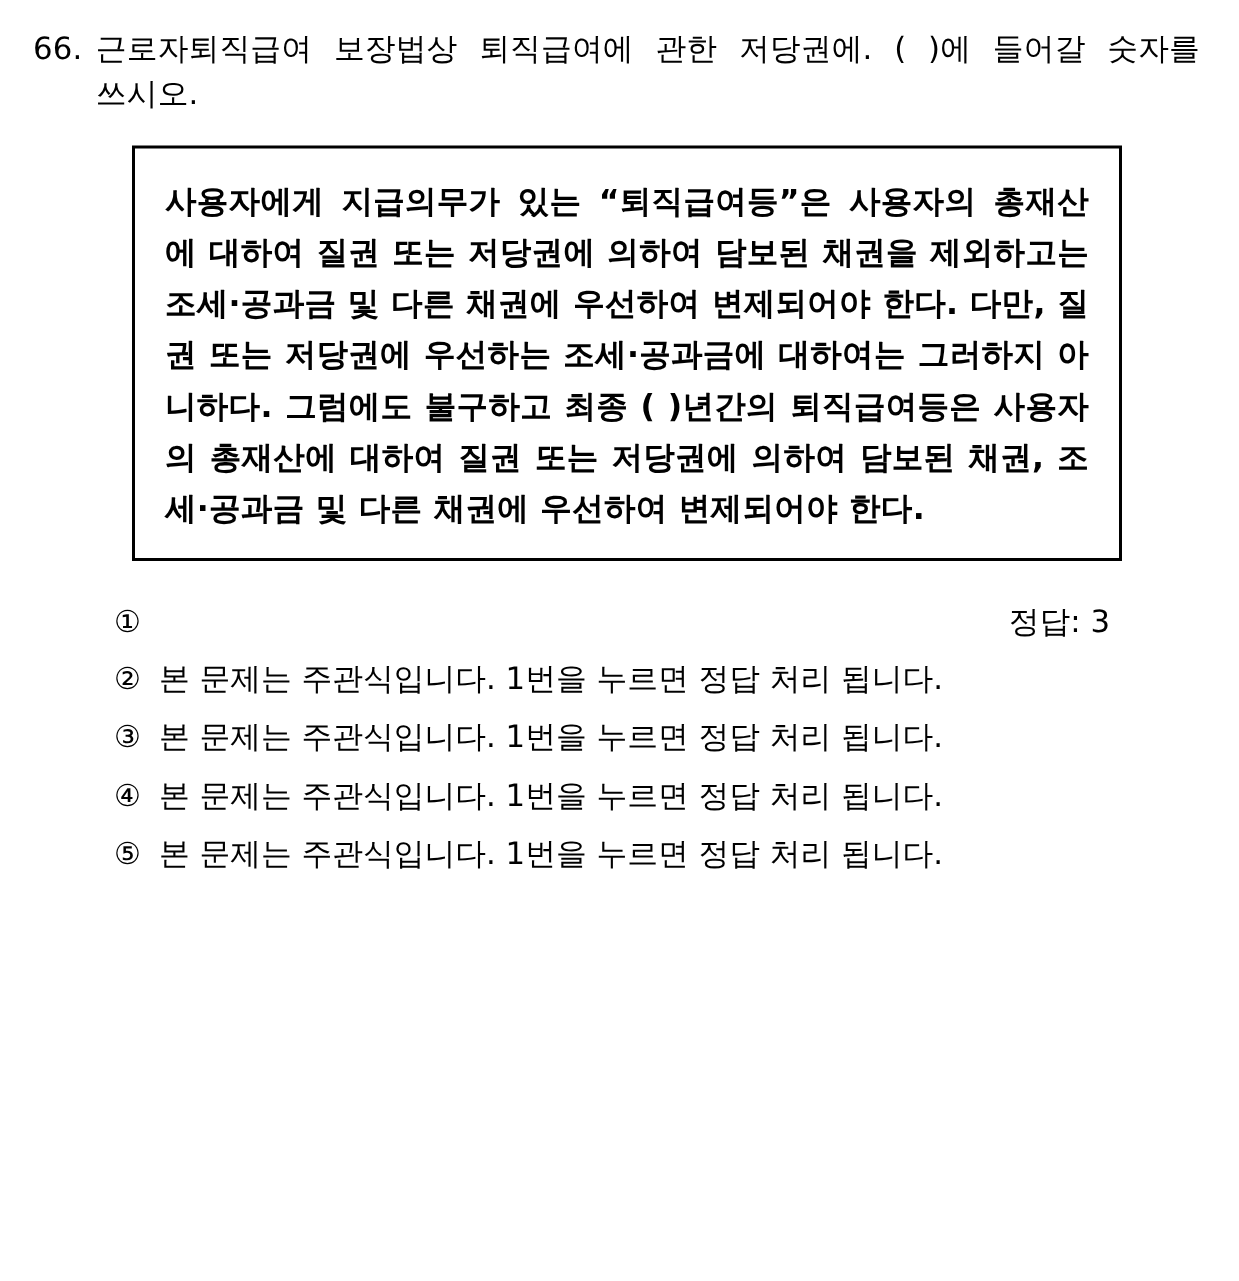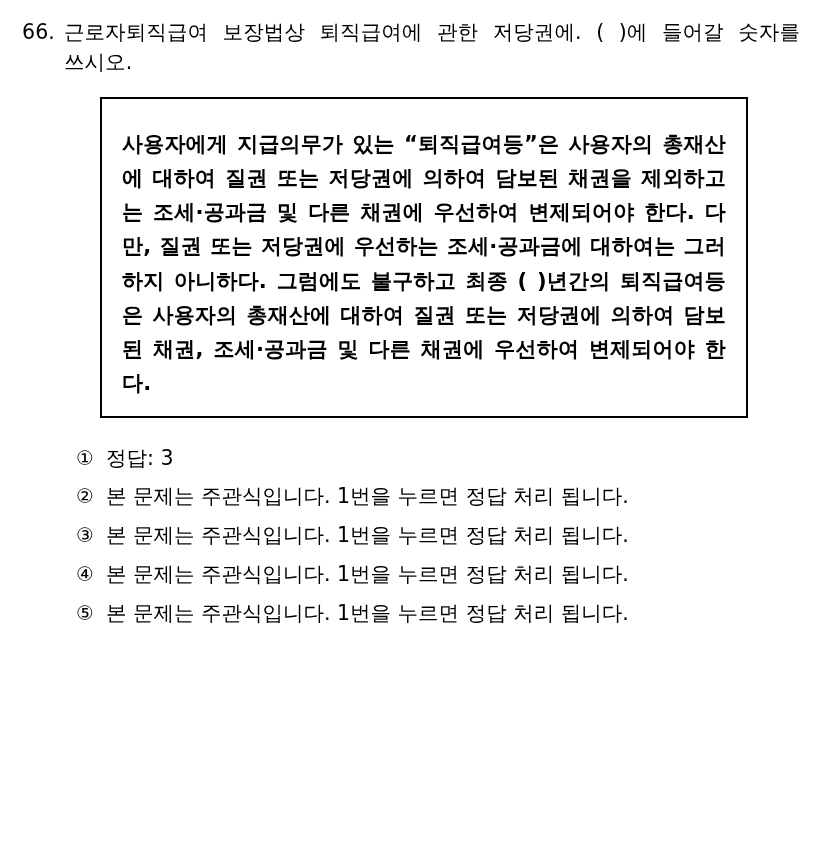--- a/index.html
+++ b/index.html
@@ -42,23 +42,22 @@
   }
 
   
   .passage-wrap {
     margin-top: 20px;
     padding-left: 66px;
     padding-right: 52px;
   }
   .passage {
     border: 2.5px solid #000000;
-    padding: 28px 20px 16px 20px;
+    padding: 18px 20px 16px 20px;
     box-sizing: border-box;
-    margin-left: 12px;
   }
   .passage p {
     margin: 0;
     font-family: "DejaVu Sans", "Liberation Sans", sans-serif;
     font-weight: bold;
     font-size: 21px;
     line-height: 1.62;
     text-align: justify;
     text-justify: inter-character;
     word-break: break-all;
@@ -84,21 +83,21 @@
     font-size: 20px;
     line-height: 1.46;
   }
   .choice-text {
     flex: 1 1 auto;
     text-align: justify;
     text-justify: inter-character;
     word-break: break-all;
   }
   .choice-text.plain {
-    text-align: left;
+    text-align: right;
     word-break: keep-all;
   }
 </style>
 </head>
 <body>
 
 <div class="page">
 
   <div class="question">
     <span class="q-number">66.</span>

